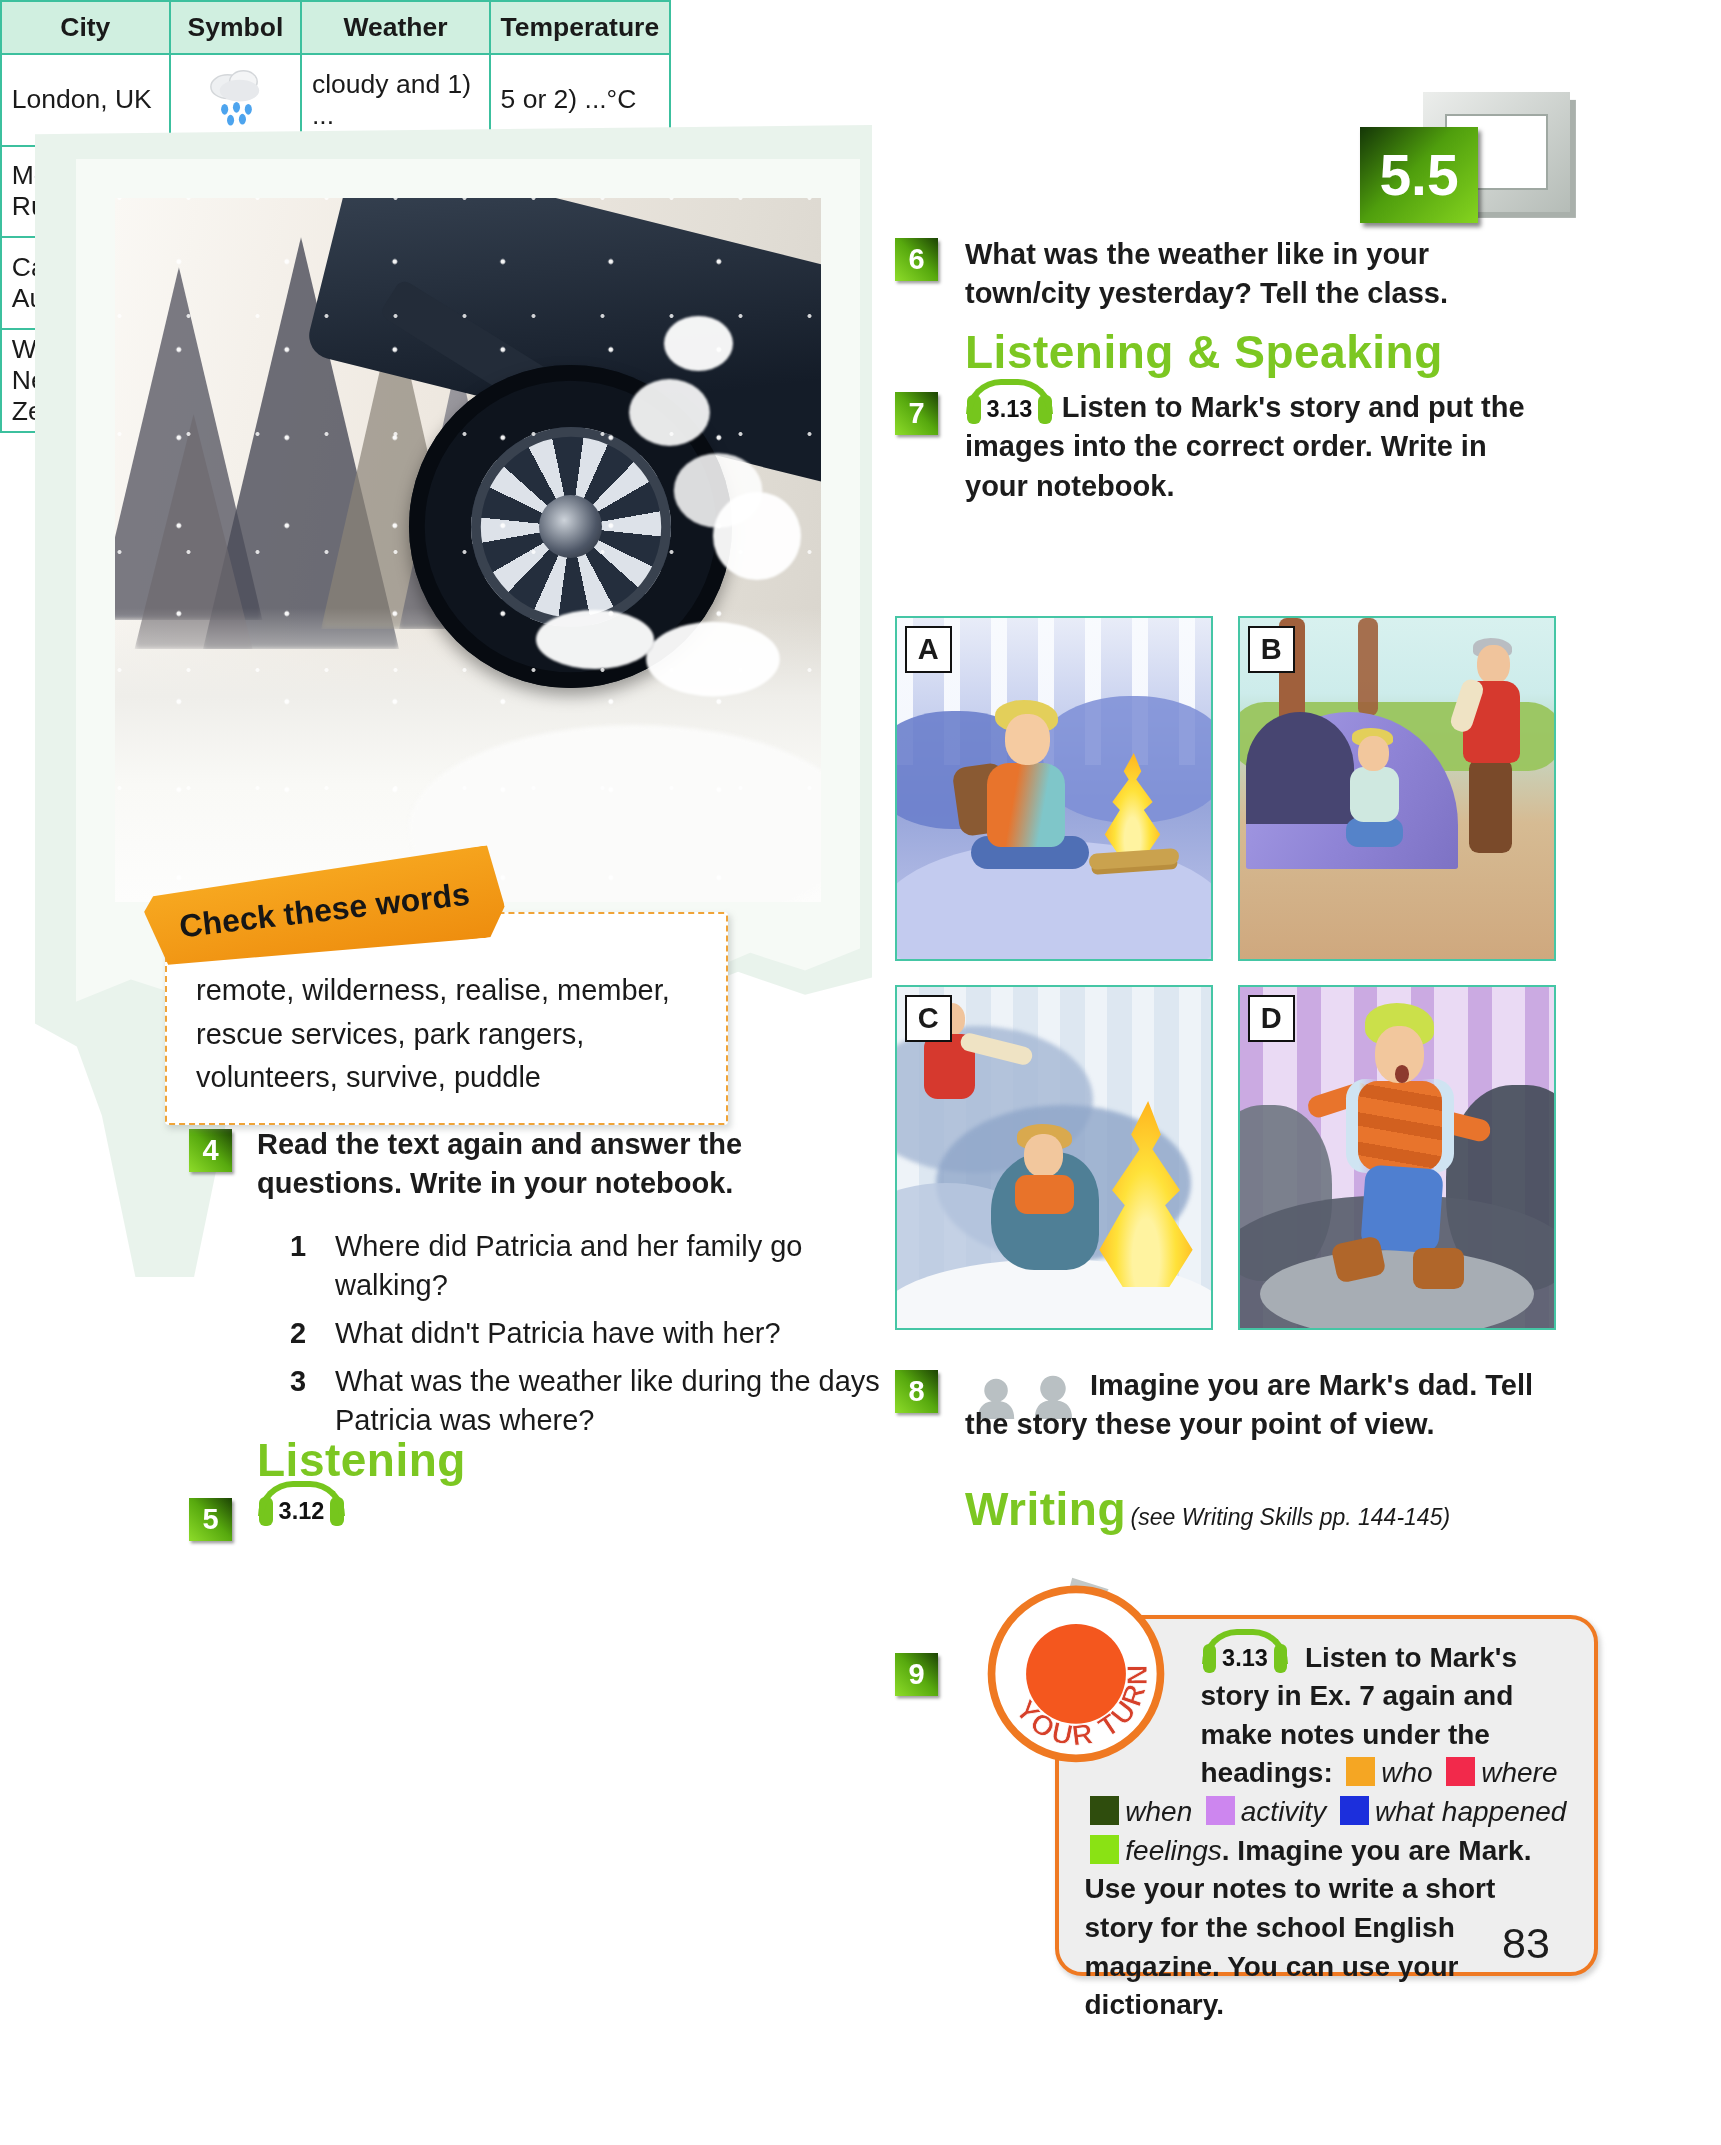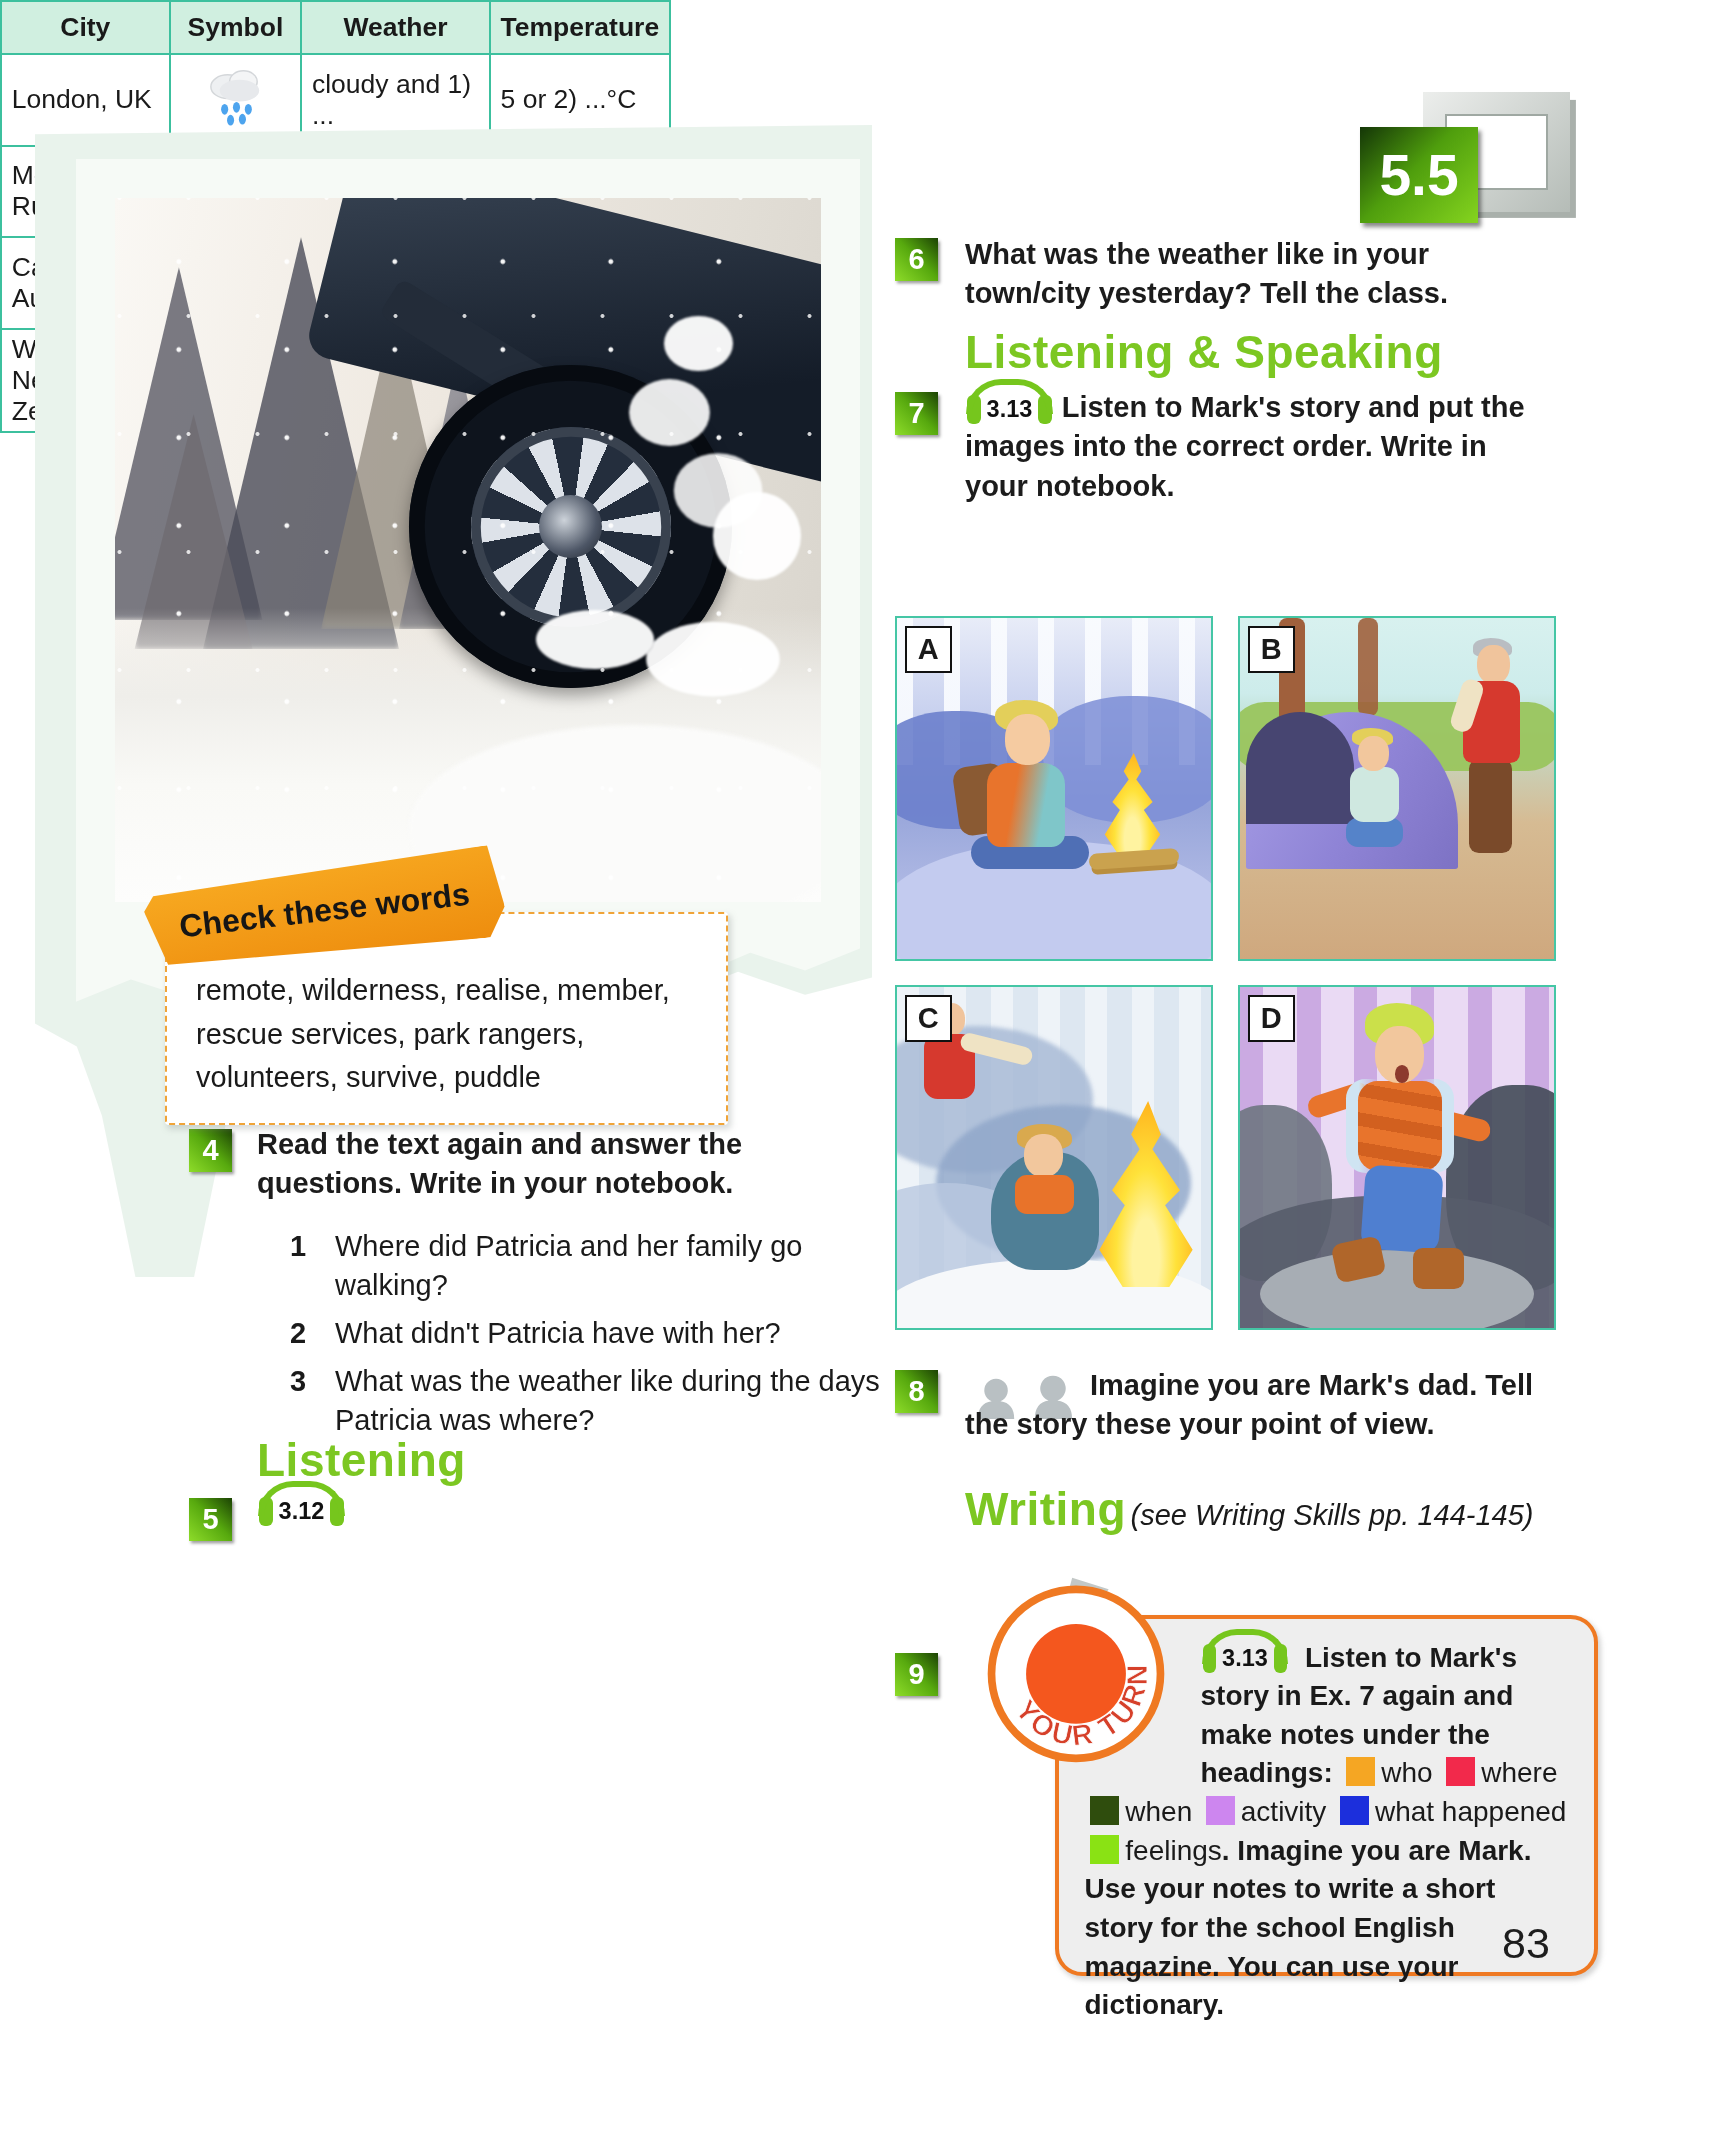--- a/index.html
+++ b/index.html
@@ -162,28 +162,28 @@
   .sd-jeans{left:123px;top:180px;width:78px;height:84px;background:#4f7fd0;border-radius:15.7px;transform:rotate(4deg);}
   .sd-b1{left:94px;top:253px;width:49px;height:39px;background:#b0662a;border-radius:9.8px;transform:rotate(-12deg);}
   .sd-b2{left:173px;top:261px;width:51px;height:41px;background:#b0662a;border-radius:9.8px;}
 
   
   .ex9-box{left:1055px;top:1615px;width:535px;height:353px;background:#eeeeee;border:4.9px solid #ef7922;border-radius:27.4px;
     box-shadow:2.9px 3.9px 4.9px rgba(150,150,150,.4);}
   .ex9-content{position:absolute;inset:19.6px 23.5px 19.6px 25.5px;font-size:28px;line-height:1.38;}
   .badge-spacer{float:left;width:116px;height:143px;}
   .seg-b{font-weight:700;}
-  .seg-i{font-weight:400;}
+  .seg-i{font-style:italic;font-weight:400;}
   .color-square{display:inline-block;width:29px;height:29px;vertical-align:-3.9px;margin:0 5.9px;}
   .your-turn{left:980px;top:1574px;width:192px;height:192px;z-index:6;}
 
   .page-num{left:1502px;top:1919px;font-size:43px;color:#1d1d1d;}
 
   .heads-icon{left:970px;top:1368px;}
-  .writing-note{font-style:italic;font-weight:400;font-size:29px;color:#1a1a1a;}
+  .writing-note{font-style:italic;font-weight:400;font-size:23px;color:#1a1a1a;}
 </style>
 </head>
 <body>
 
 <div class="abs torn-panel"></div>
 
 <div class="abs polaroid">
   <div class="photo">
     <div class="abs ph-tree ph-t1"></div>
     <div class="abs ph-tree ph-t2"></div>

